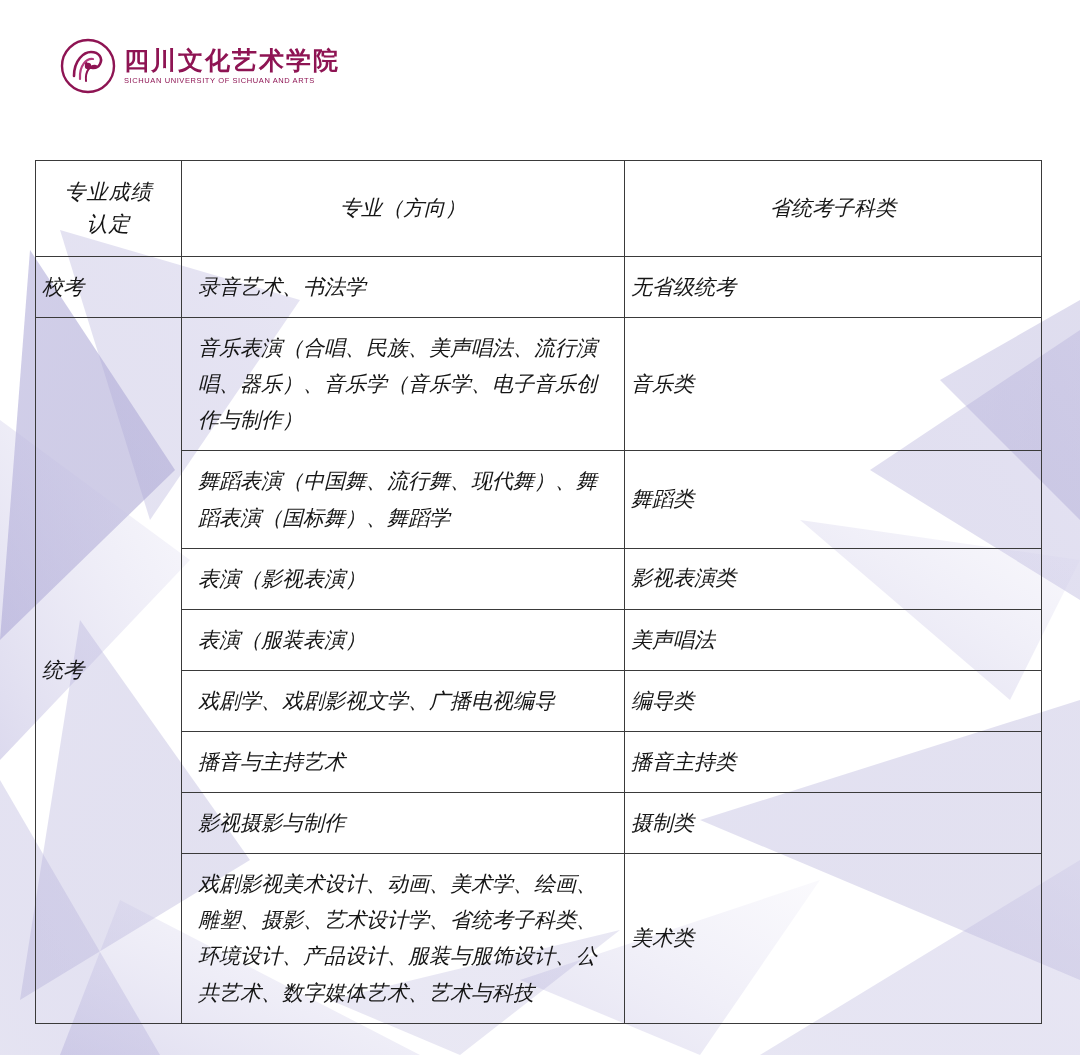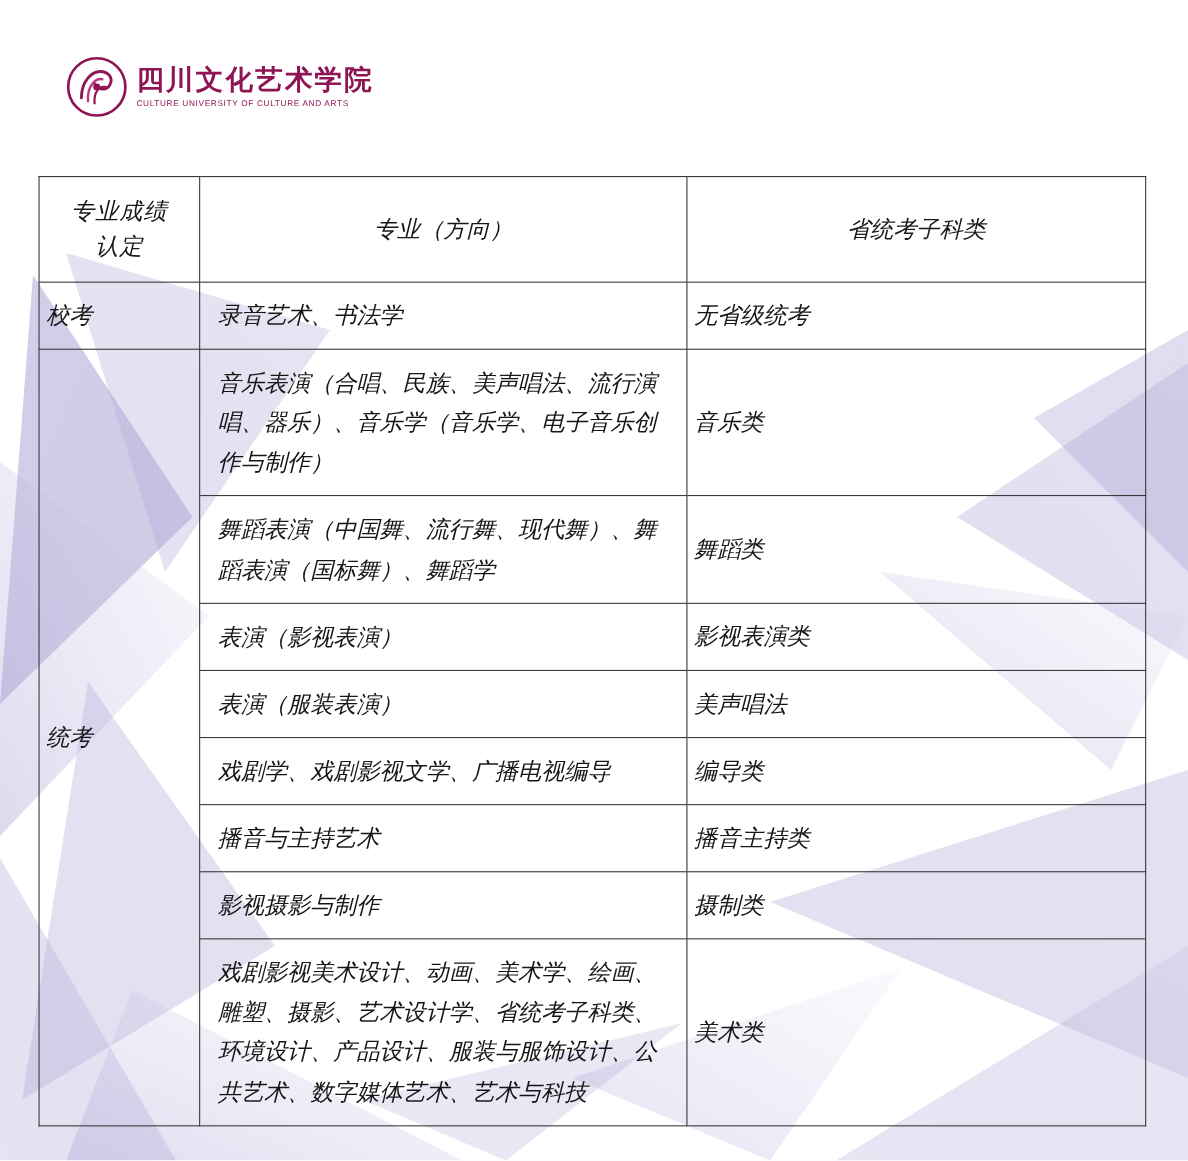--- a/index.html
+++ b/index.html
@@ -25,21 +25,21 @@
   .bg-layer {
     position: absolute;
     inset: 0;
     pointer-events: none;
   }
   .bg-layer svg { display:block; width:1080px; height:1055px; }
 
   .logo {
     position: absolute;
     left: 60px;
-    top: 48px;
+    top: 35px;
     width: 260px;
     height: 62px;
     display: flex;
     align-items: center;
     gap: 8px;
   }
   .logo-mark {
     width: 56px;
     height: 56px;
     flex: 0 0 auto;
@@ -167,21 +167,21 @@
       <svg viewBox="0 0 56 56" xmlns="http://www.w3.org/2000/svg">
         <circle cx="28" cy="28" r="26" fill="none" stroke="#8e1453" stroke-width="2.4"></circle>
         <path d="M14 38 C14 22, 24 14, 31 14 C39 14, 43 20, 40 26 C37 32, 28 31, 26 25" fill="none" stroke="#8e1453" stroke-width="2.6" stroke-linecap="round"></path>
         <path d="M20 41 C19 27, 27 20, 33 21" fill="none" stroke="#b63b7d" stroke-width="2.2" stroke-linecap="round"></path>
         <path d="M26 43 C25 33, 30 27, 36 28" fill="none" stroke="#8e1453" stroke-width="2" stroke-linecap="round"></path>
         <circle cx="28" cy="28" r="3.2" fill="#8e1453"></circle>
       </svg>
     </div>
     <div class="logo-text">
       <div class="logo-cn">四川文化艺术学院</div>
-      <div class="logo-en">CULTURE UNIVERSITY OF CULTURE AND ARTS</div>
+      <div class="logo-en">SICHUAN UNIVERSITY OF SICHUAN AND ARTS</div>
     </div>
   </div>
 
 
   <div class="table-wrap">
     <table class="main">
       <colgroup>
         <col class="col-a">
           <col class="col-b">
           <col class="col-c">

